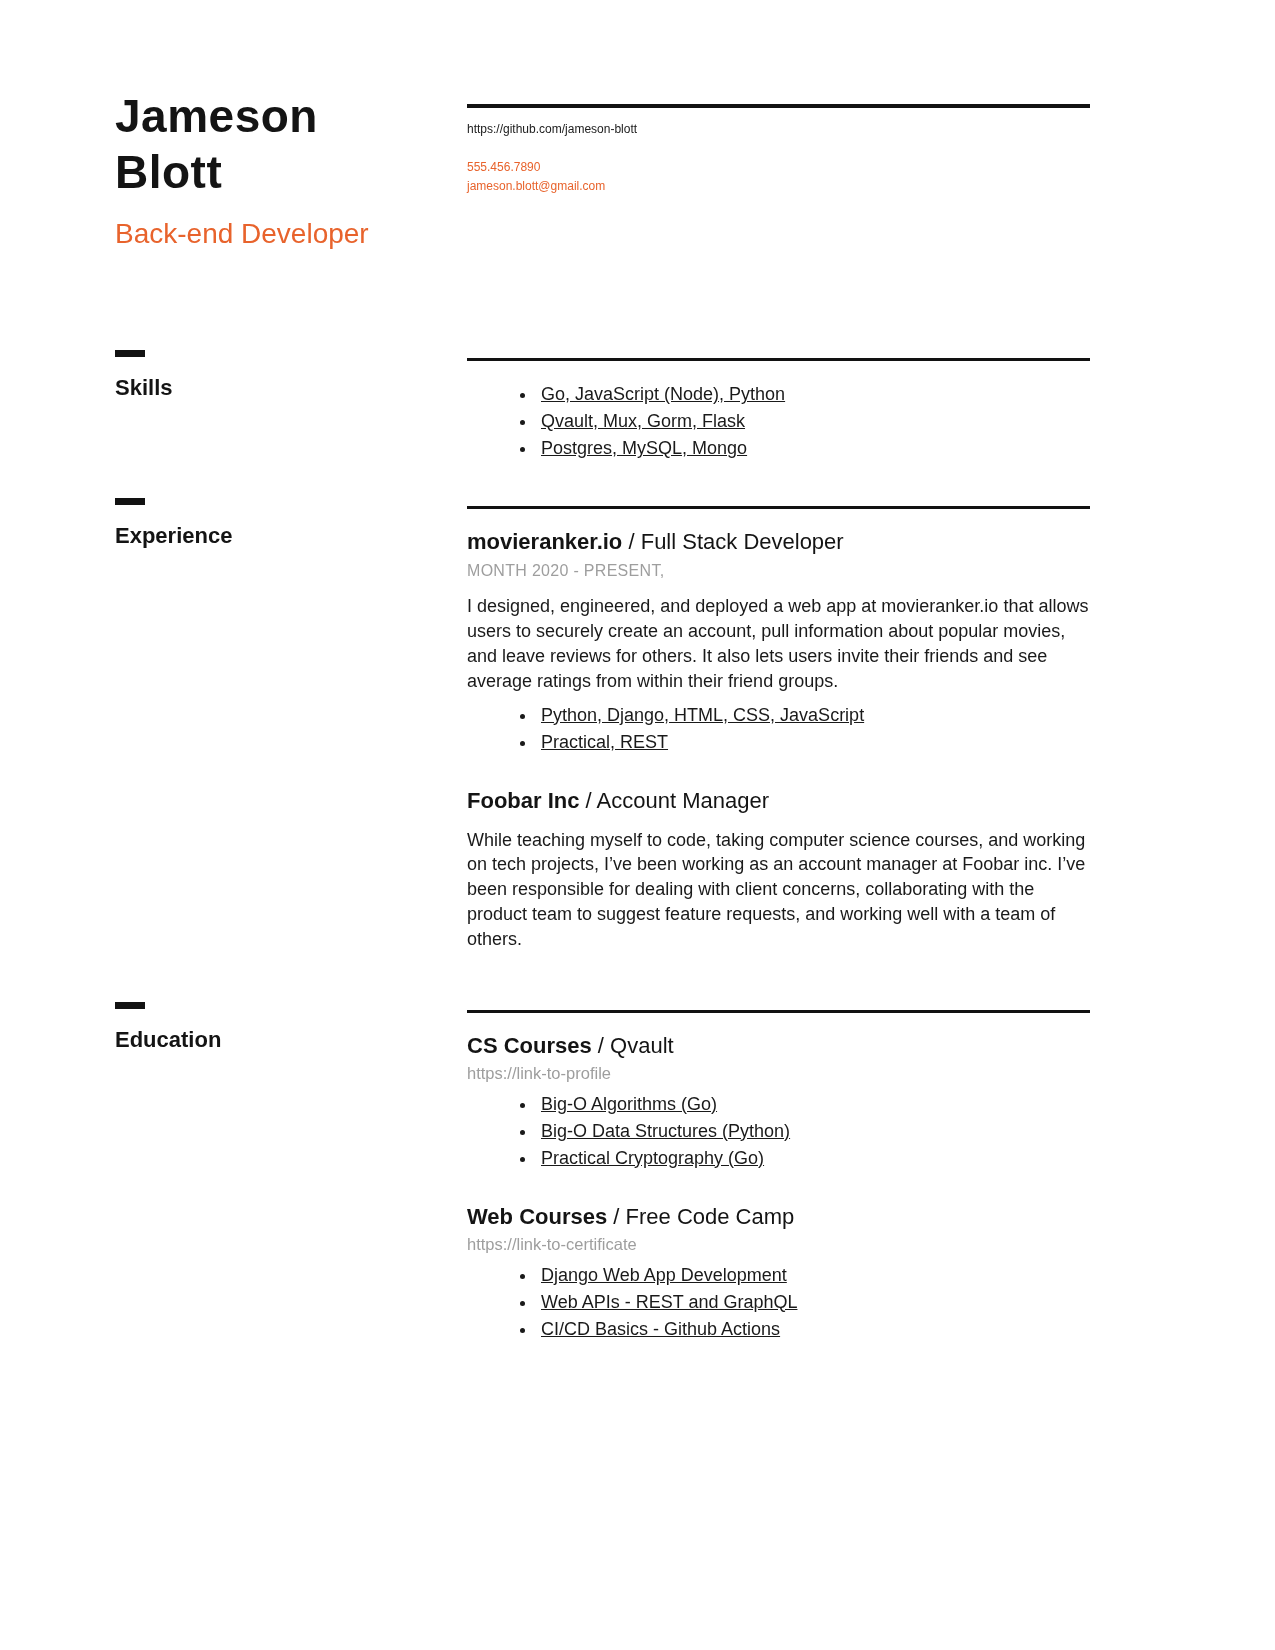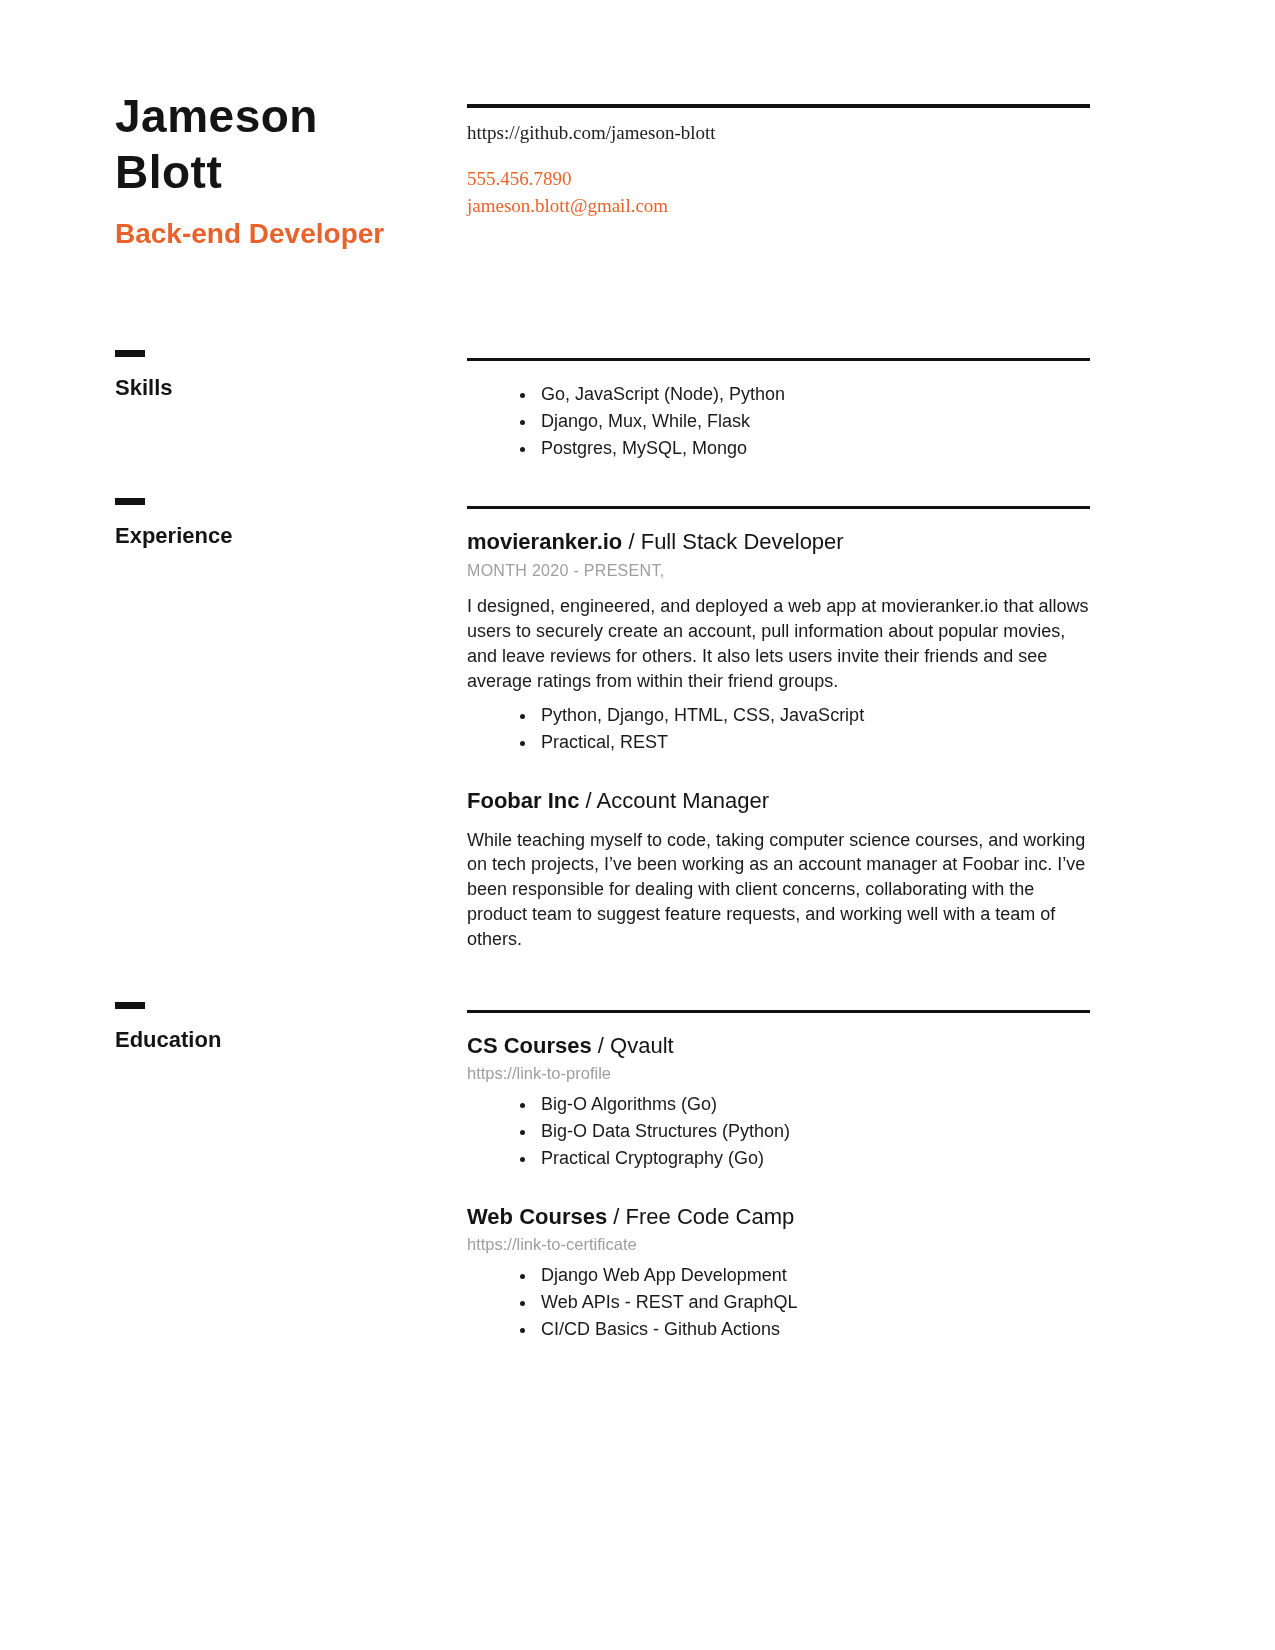--- a/index.html
+++ b/index.html
@@ -28,29 +28,28 @@
     font-size: 46px;
     font-weight: 800;
     line-height: 1.22;
     color: #141414;
     letter-spacing: 0.5px;
   }
   .name span { display: block; }
   .job-title {
     margin-top: 18px;
     font-size: 28px;
-    font-weight: 700;
+    font-weight: 400;
     color: var(--accent, #E8632C);
   }
   .contact {
     margin-top: 16px;
     border-top: 4px solid #121212;
     padding-top: 14px;
-    font-size: 19px;
-    font-family: Liberation Serif, serif;
+    font-size: 12px;
   }
   .contact .github { color: #202020; }
   .contact .phone  { margin-top: 24px; color: var(--accent, #E8632C); }
   .contact .email  { margin-top: 5px;  color: var(--accent, #E8632C); }
 
   
   .dash {
     width: 30px;
     height: 7px;
     background: #121212;
@@ -72,20 +71,21 @@
   .section-education  { margin-top: 50px; }
 
   ul.bullets {
     margin: 8px 0 0 0;
     padding-left: 70px;
     list-style: disc outside;
   }
   ul.bullets li {
     line-height: 1.5;
     padding-left: 4px;
+    text-decoration: underline;
   }
 
   .entry + .entry { margin-top: 32px; }
   .entry-h { font-size: 22px; color: #141414; }
   .entry-h .org { font-weight: 700; }
   .meta {
     margin-top: 7px;
     font-size: 16px;
     color: var(--muted, #9E9E9E);
     letter-spacing: 0.3px;
@@ -124,21 +124,21 @@
   </div>
 
   <div class="row section-skills">
     <div>
       <div class="dash"></div>
       <div class="sec-label">Skills</div>
     </div>
     <div class="sec-body">
       <ul class="bullets" style="margin-top:0;">
         <li>Go, JavaScript (Node), Python</li>
-        <li>Django, Mux, While, Flask</li>
+        <li>Qvault, Mux, Gorm, Flask</li>
         <li>Postgres, MySQL, Mongo</li>
       </ul>
     </div>
   </div>
 
   <div class="row section-experience">
     <div>
       <div class="dash"></div>
       <div class="sec-label">Experience</div>
     </div>

